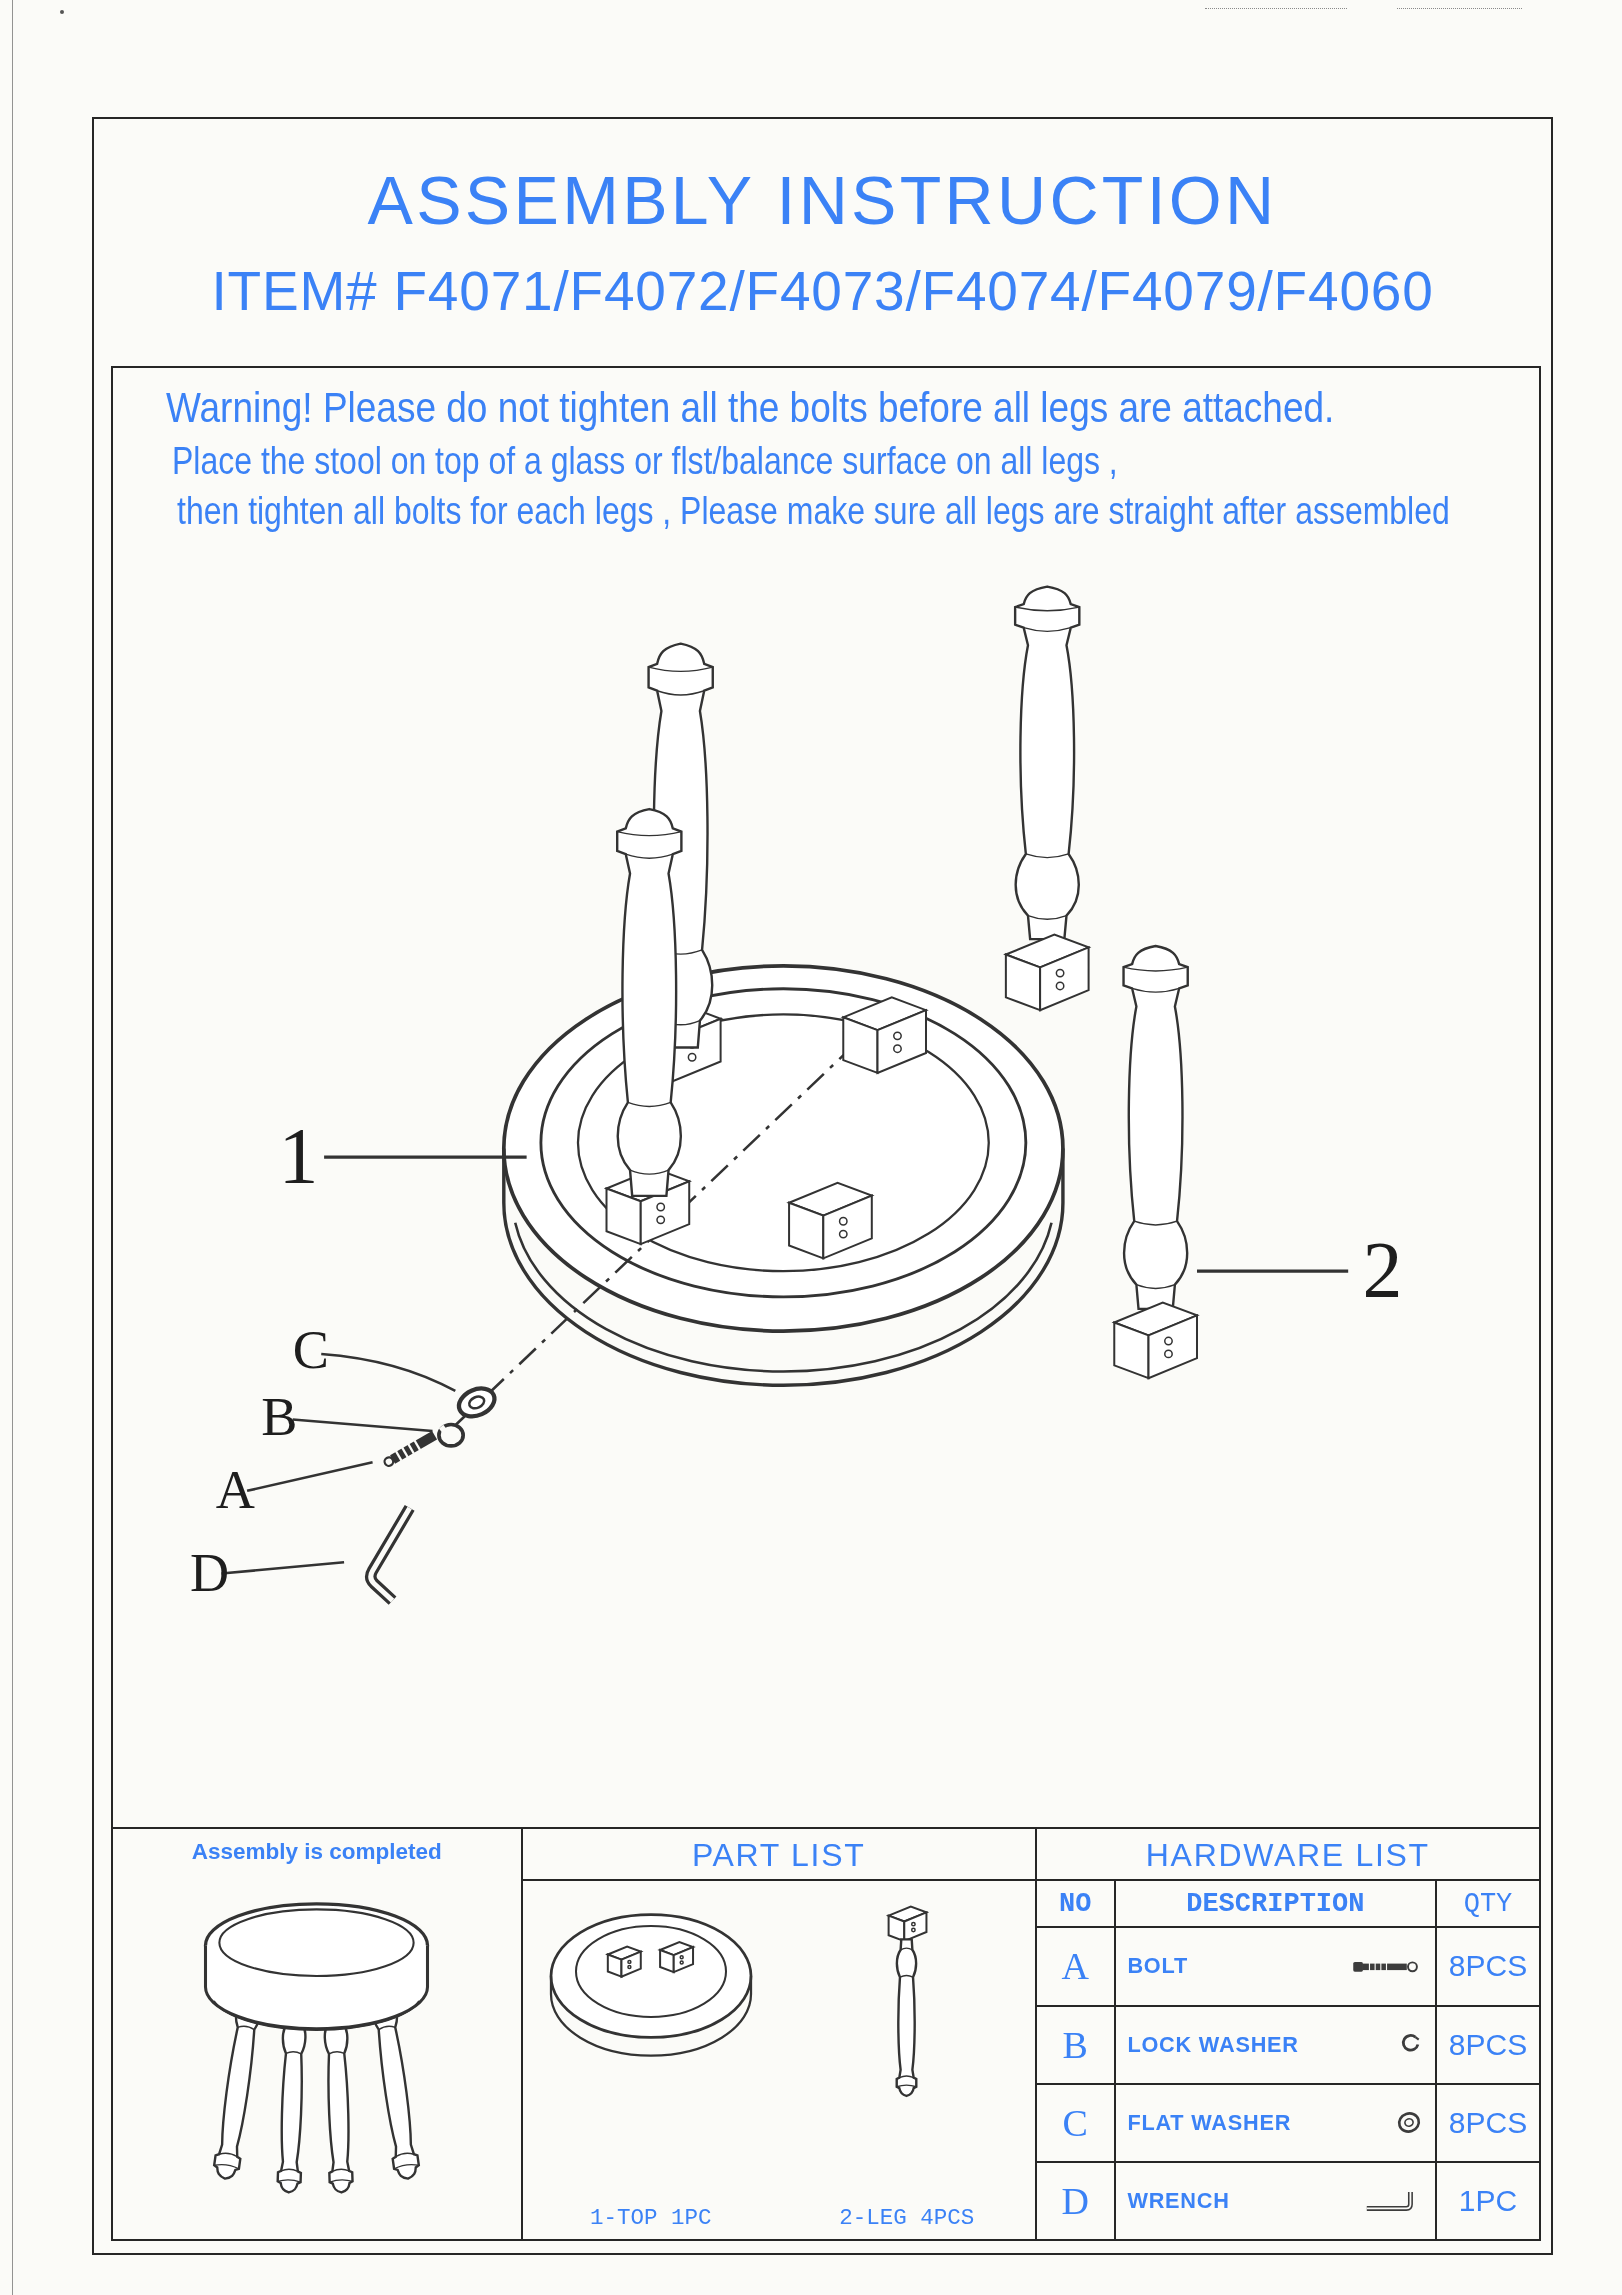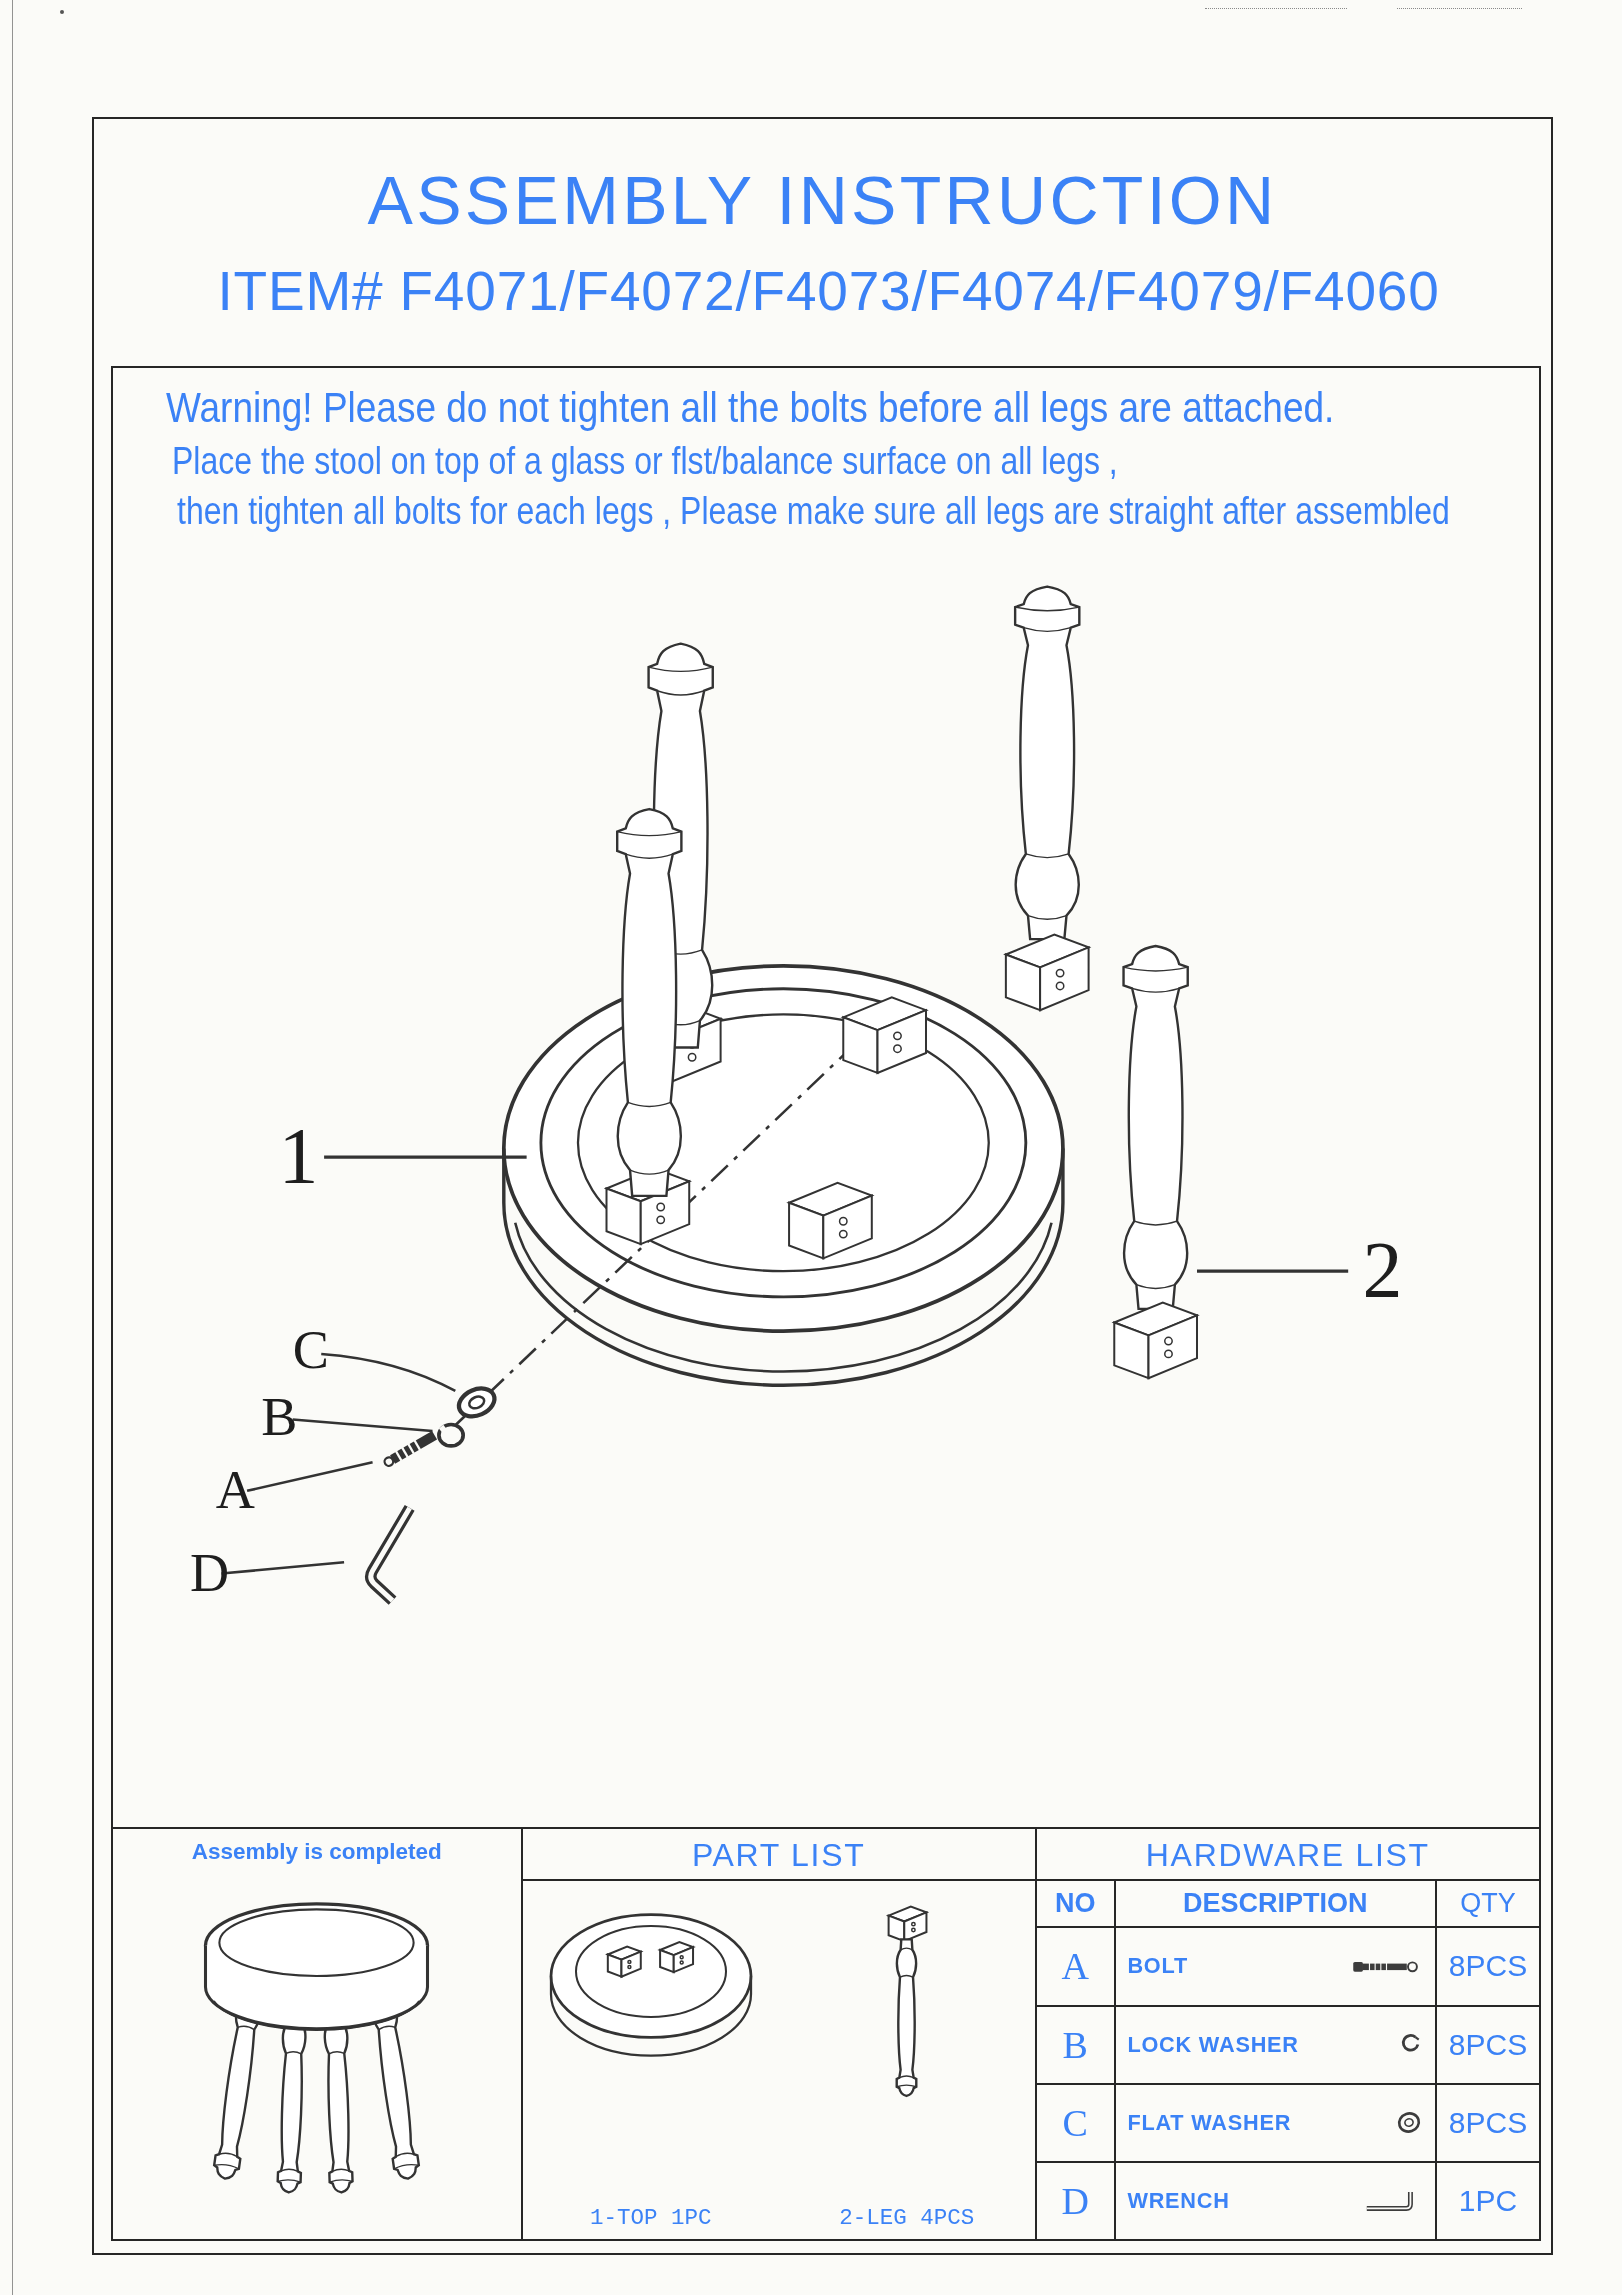--- a/index.html
+++ b/index.html
@@ -8,21 +8,21 @@
     font-family:"Liberation Sans",sans-serif;color:#3b82f6;overflow:hidden;
   }
   .edge-line{position:absolute;left:11.7px;top:0;width:1.7px;height:100%;background:#5a5a5a;opacity:.65;}
   .scratch{position:absolute;border-top:1.7px dotted #8a8a8a;}
   .scratch.s1{top:8.3px;right:275px;width:142px;}
   .scratch.s2{top:8.3px;right:100px;width:125px;}
   .dot{position:absolute;width:4.2px;height:4.2px;border-radius:50%;background:#555;}
 
   .frame{position:absolute;left:92px;top:117px;width:1457px;height:2134px;border:2.5px solid #262626;}
   .title{position:absolute;top:42px;left:0;width:100%;text-align:center;font-size:68px;letter-spacing:3.3px;font-weight:500;}
-  .item-line{position:absolute;top:140px;left:0;width:100%;text-align:center;font-size:55px;letter-spacing:0.8px;margin-left:6px;}
+  .item-line{position:absolute;top:140px;left:0;width:100%;text-align:center;font-size:55px;letter-spacing:0.8px;}
 
   .main-box{position:absolute;left:16.7px;right:10px;top:247px;bottom:11.7px;border:2.5px solid #262626;}
   .warning{padding:11.7px 16.7px 0 53px;}
   .warning-line{display:inline-block;white-space:nowrap;transform:scaleX(0.82);transform-origin:0 50%;font-size:39px;line-height:1.3;}
   .warning-line.l1{font-size:43px;transform:scaleX(0.86);}
   .warning-line.l2{margin-left:6.7px;}
   .warning-line.l3{margin-left:11.7px;}
 
   .diagram-wrap{position:absolute;left:0;top:210px;width:100%;height:1300px;}
   .diagram-wrap svg{width:100%;height:100%;}
@@ -31,21 +31,21 @@
   .fcol{position:relative;height:100%;box-sizing:border-box;}
   .fcol1{width:410px;border-right:2.5px solid #262626;}
   .fcol2{width:514px;border-right:2.5px solid #262626;}
   .fcol3{flex:1;}
   .completed-caption{text-align:center;padding-top:10px;font-size:22.5px;font-weight:700;}
   .stool-wrap{display:flex;justify-content:center;}
   .panel-title{height:52px;line-height:52px;text-align:center;font-size:32px;letter-spacing:1.7px;border-bottom:2.5px solid #262626;box-sizing:border-box;}
   .part-cells{display:flex;height:calc(100% - 52px);}
   .part-cell{position:relative;width:50%;display:flex;justify-content:center;align-items:flex-start;padding-top:15px;box-sizing:border-box;}
   .part-caption{position:absolute;bottom:8.3px;left:0;width:100%;text-align:center;font-family:"Liberation Mono",monospace;font-size:22.5px;}
-  .hw-header{display:flex;height:47px;border-bottom:2.5px solid #262626;box-sizing:border-box;}
+  .hw-header{display:flex;height:47px;border-bottom:2.5px solid #262626;box-sizing:border-box;font-family:Liberation Mono, monospace;}
   .hw-row{display:flex;flex:1;border-bottom:2.5px solid #262626;box-sizing:border-box;}
   .hw-row:last-child{border-bottom:none;}
   .cell{display:flex;align-items:center;justify-content:center;box-sizing:border-box;}
   .c-no{width:79px;border-right:2.5px solid #262626;}
   .c-desc{flex:1;border-right:2.5px solid #262626;justify-content:space-between;padding:0 11.7px;}
   .c-qty{width:102px;}
   .hw-header .c-no{font-size:27px;font-weight:600;}
   .hw-header .c-desc{font-size:27px;font-weight:600;justify-content:center;}
   .hw-header .c-qty{font-size:27px;font-weight:500;}
   .hw-letter{font-family:"Liberation Serif",serif;font-size:38px;}

